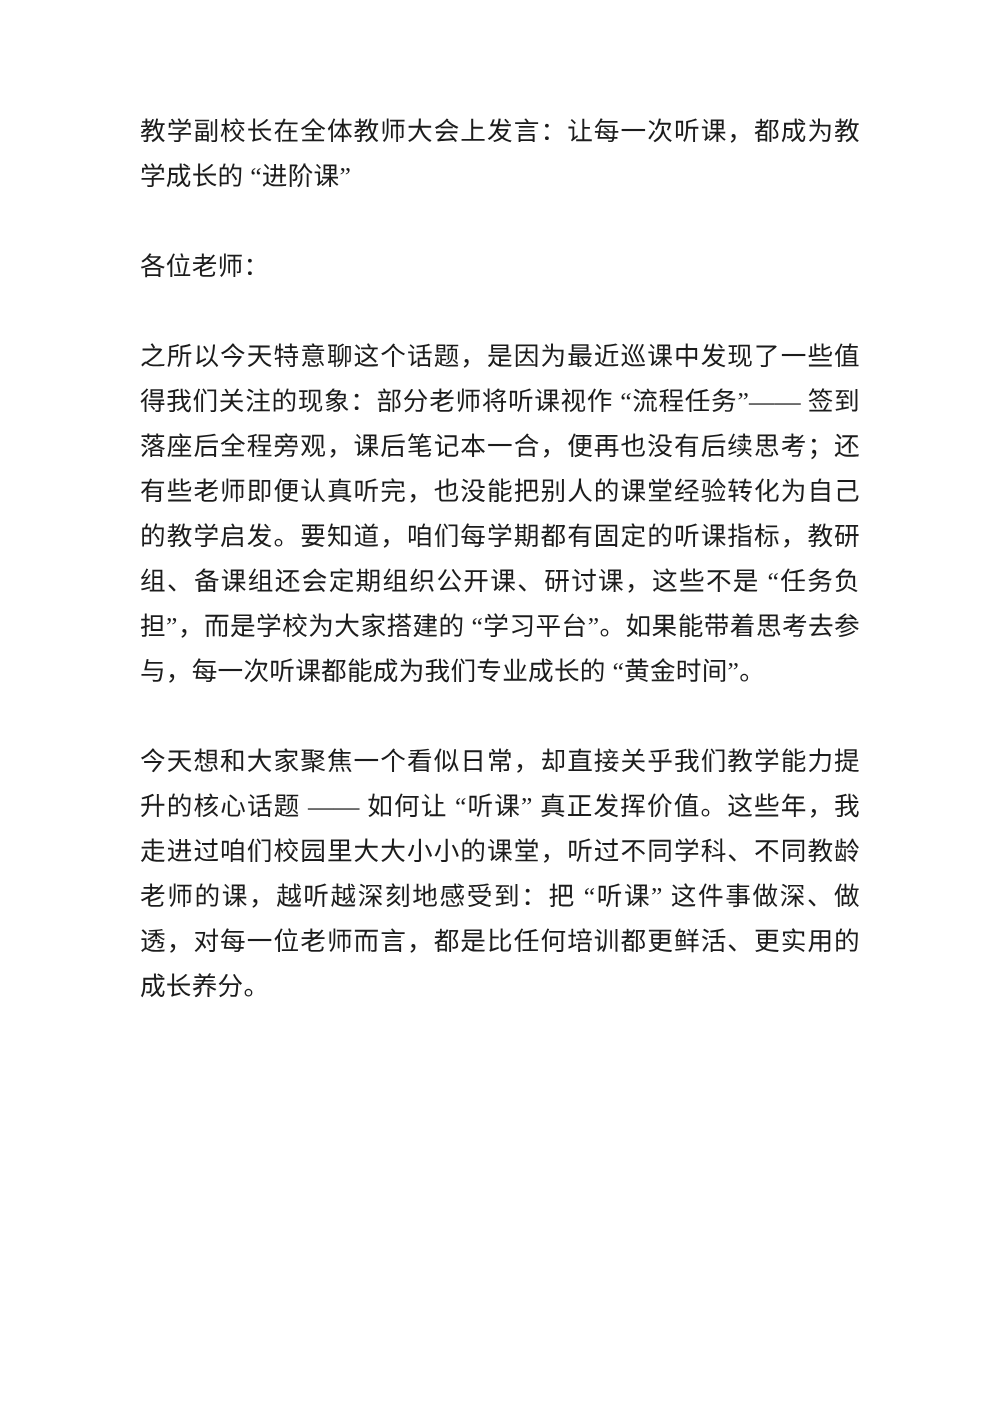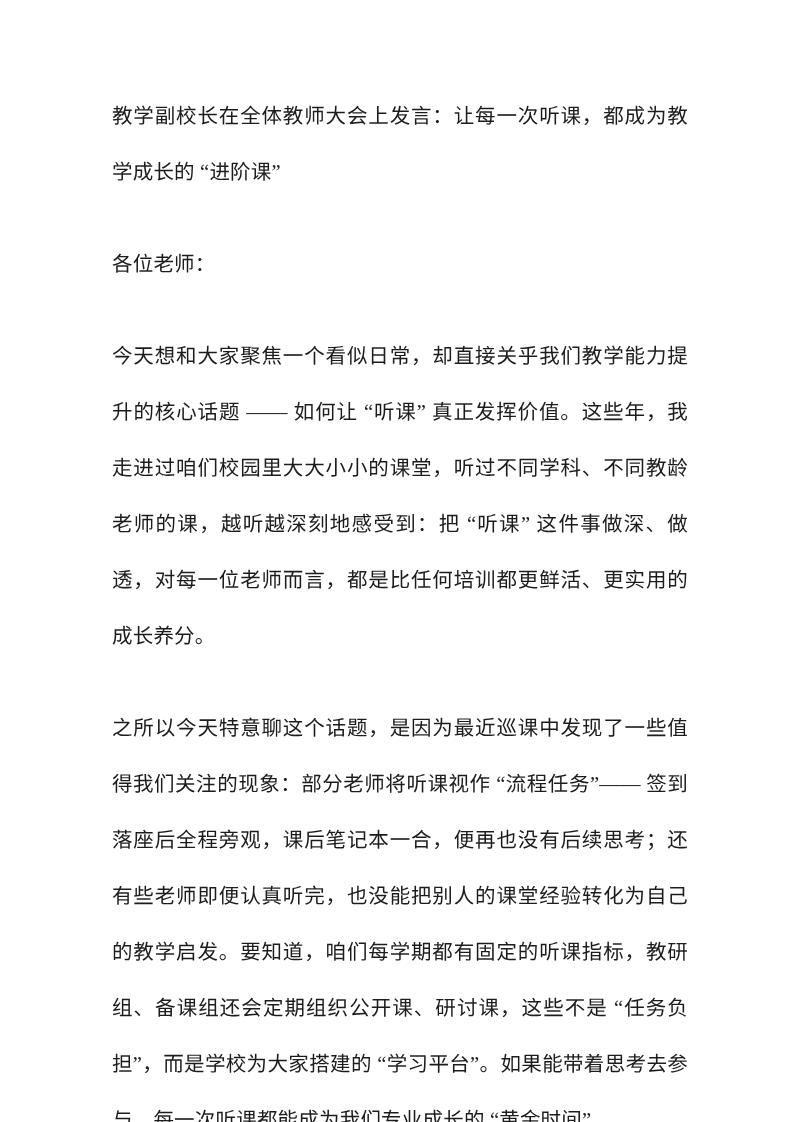--- a/index.html
+++ b/index.html
@@ -22,21 +22,21 @@
     box-sizing: border-box;
   }
   .doc-body {
     position: absolute;
     left: 112px;
     top: 88px;
     width: 576px;
   }
   .para {
     font-size: 20.5px;
-    line-height: 56px;
+    line-height: 36px;
     color: #1c1c1c;
     text-align: justify;
     text-justify: inter-character;
     margin: 0;
     letter-spacing: 0.2px;
     word-break: break-all;
     -webkit-font-smoothing: antialiased;
   }
   .para + .para {
     margin-top: 36px;
@@ -50,18 +50,18 @@
 <body>
 
 <div class="page">
   <div class="doc-body">
 
     <p class="para para-title">教学副校长在全体教师大会上发言：让每一次听课，都成为教学成长的 “进阶课”</p>
 
     <p class="para">各位老师：</p>
 
 
+    <p class="para">之所以今天特意聊这个话题，是因为最近巡课中发现了一些值得我们关注的现象：部分老师将听课视作 “流程任务”—— 签到落座后全程旁观，课后笔记本一合，便再也没有后续思考；还有些老师即便认真听完，也没能把别人的课堂经验转化为自己的教学启发。要知道，咱们每学期都有固定的听课指标，教研组、备课组还会定期组织公开课、研讨课，这些不是 “任务负担”，而是学校为大家搭建的 “学习平台”。如果能带着思考去参与，每一次听课都能成为我们专业成长的 “黄金时间”。</p>
+
     <p class="para">今天想和大家聚焦一个看似日常，却直接关乎我们教学能力提升的核心话题 —— 如何让 “听课” 真正发挥价值。这些年，我走进过咱们校园里大大小小的课堂，听过不同学科、不同教龄老师的课，越听越深刻地感受到：把 “听课” 这件事做深、做透，对每一位老师而言，都是比任何培训都更鲜活、更实用的成长养分。</p>
-
-    <p class="para">之所以今天特意聊这个话题，是因为最近巡课中发现了一些值得我们关注的现象：部分老师将听课视作 “流程任务”—— 签到落座后全程旁观，课后笔记本一合，便再也没有后续思考；还有些老师即便认真听完，也没能把别人的课堂经验转化为自己的教学启发。要知道，咱们每学期都有固定的听课指标，教研组、备课组还会定期组织公开课、研讨课，这些不是 “任务负担”，而是学校为大家搭建的 “学习平台”。如果能带着思考去参与，每一次听课都能成为我们专业成长的 “黄金时间”。</p>
 
   </div>
 </div>
 
 </body></html>

